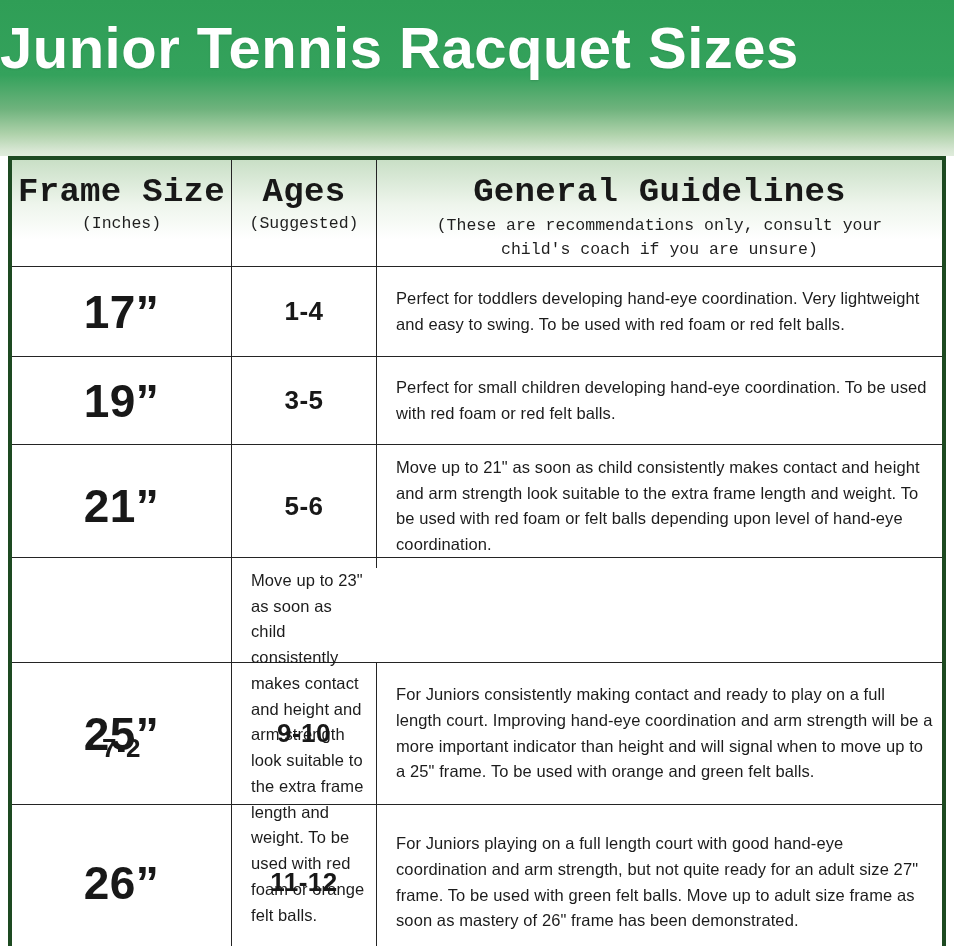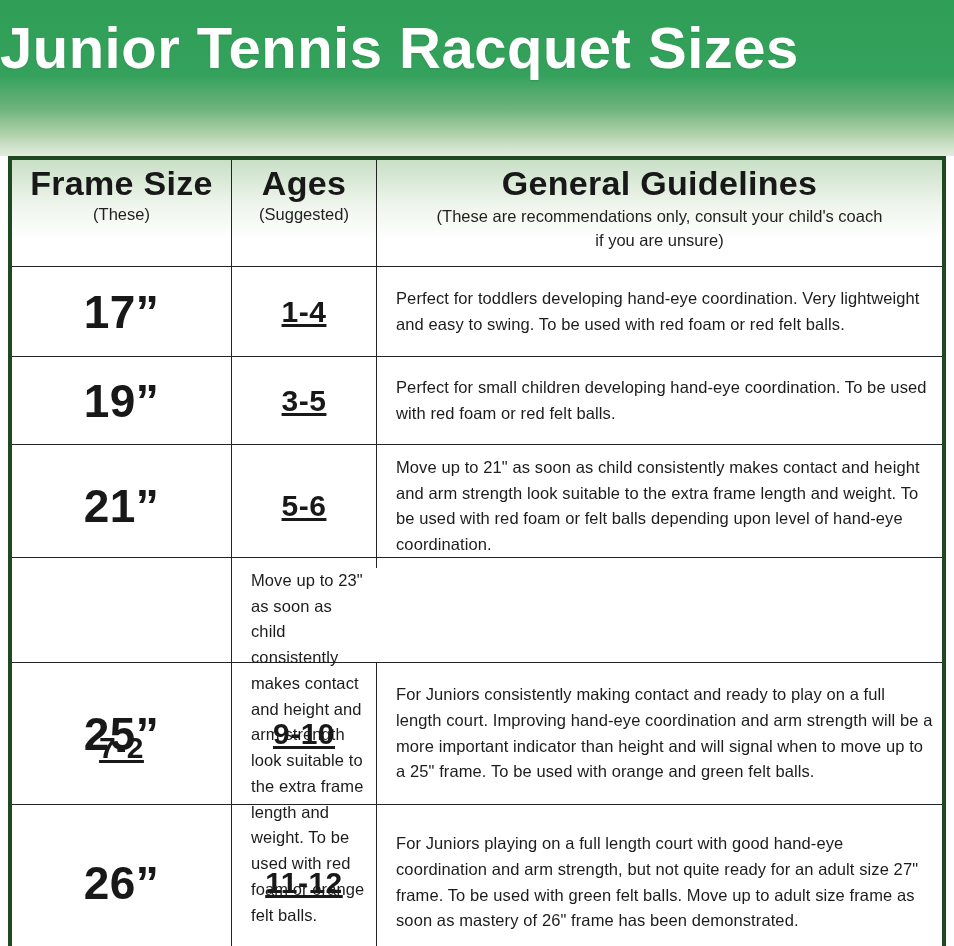--- a/index.html
+++ b/index.html
@@ -49,45 +49,44 @@
     justify-content: center;
     text-align: center;
   }
   .cell.c1, .cell.c2 { border-right: 1.5px solid #242424; }
 
   
   .thead-row {
     height: 106px;
     background: linear-gradient(180deg, #c9dfc6 0%, #eef5ec 42%, #ffffff 75%);
   }
-  .thead-row .cell { justify-content: flex-start; padding-top: 5px; }
+  .thead-row .cell { justify-content: flex-start; padding-top: 14px; font-family: Liberation Mono, monospace; }
   .head-main {
     font-size: 34px;
     font-weight: bold;
     letter-spacing: 0.3px;
     line-height: 1.1;
   }
   .head-sub {
     font-size: 16.5px;
     margin-top: 3px;
     color: #1f1f1f;
   }
   .head-sub.guidelines-sub { max-width: 450px; line-height: 1.45; }
 
   
   .size-cell {
     font-size: 46px;
     font-weight: bold;
     letter-spacing: 0.5px;
   }
   .ages-cell {
-    font-size: 30px;
+    font-size: 26px;
     font-weight: bold;
     letter-spacing: 0.5px;
-    text-decoration: underline;
   }
   .guide-cell {
     align-items: flex-start;
     text-align: left;
     padding: 10px 8px 10px 19px;
     font-size: 16.5px;
     line-height: 1.56;
     color: #1c1c1c;
     letter-spacing: 0.1px;
   }
@@ -105,21 +104,21 @@
 
 <div class="hero">
   <div class="hero-title">Junior Tennis Racquet Sizes</div>
 </div>
 
 <div class="size-table">
 
   <div class="trow thead-row">
     <div class="cell c1">
       <div class="head-main">Frame Size</div>
-      <div class="head-sub">(These)</div>
+      <div class="head-sub">(Inches)</div>
     </div>
     <div class="cell c2">
       <div class="head-main">Ages</div>
       <div class="head-sub">(Suggested)</div>
     </div>
     <div class="cell c3">
       <div class="head-main">General Guidelines</div>
       <div class="head-sub guidelines-sub">(These are recommendations only, consult your child's coach if you are unsure)</div>
     </div>
   </div>

